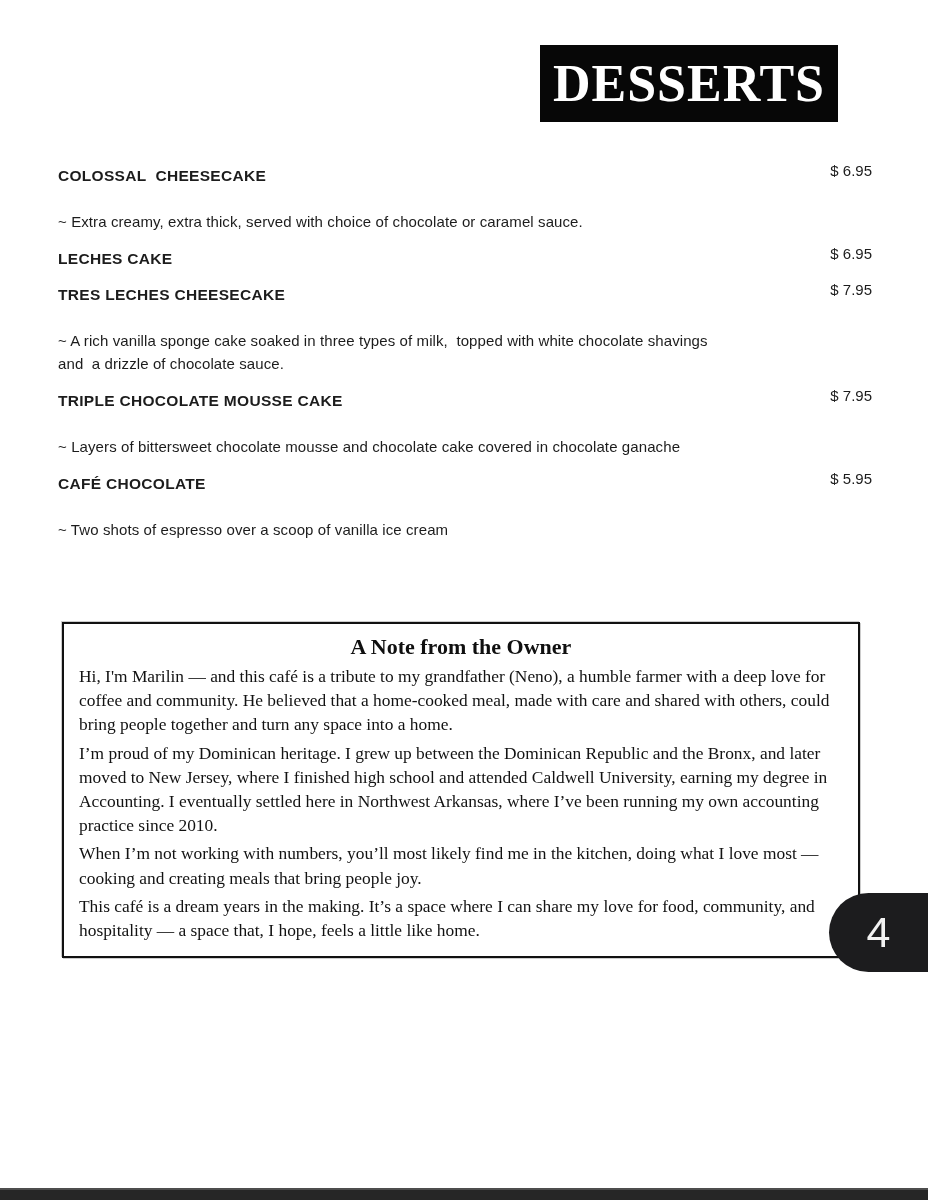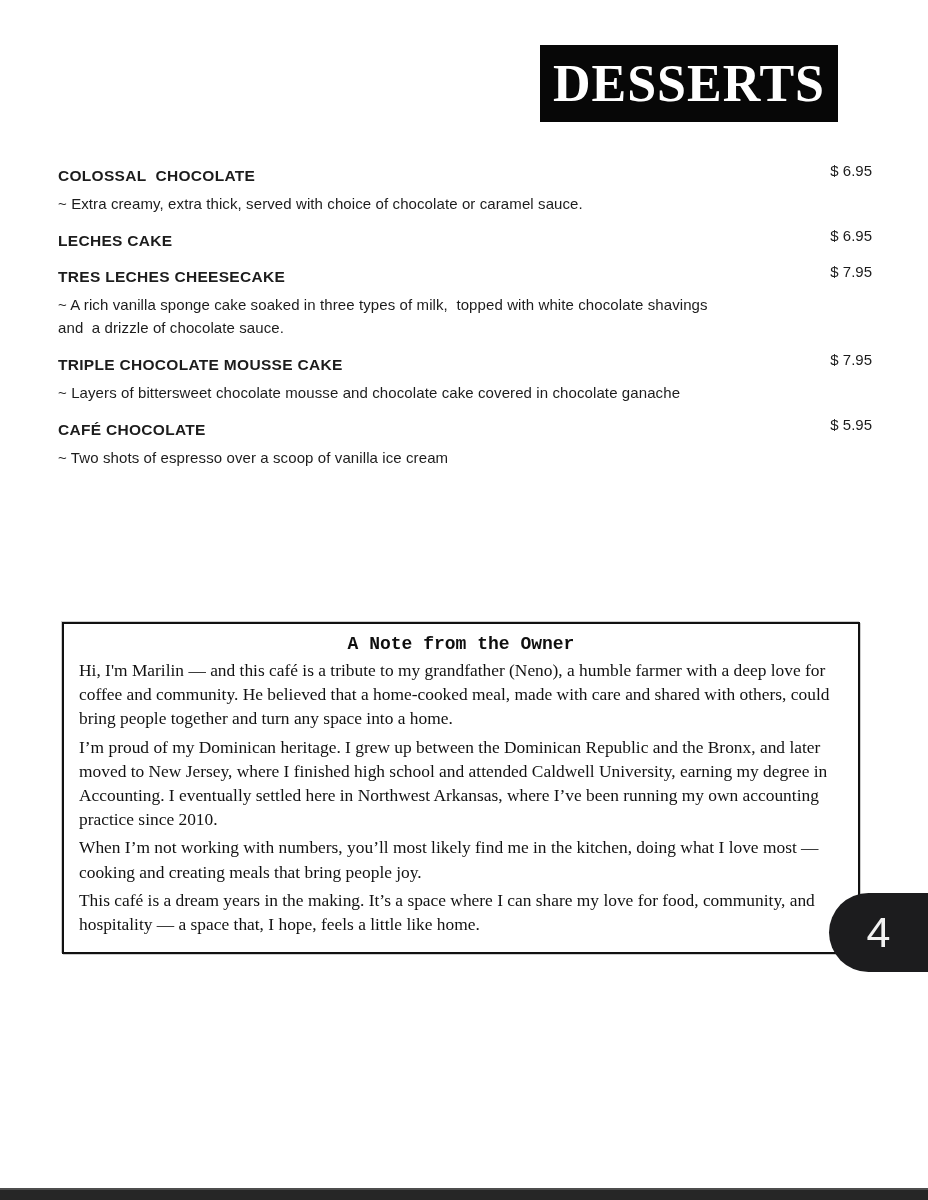--- a/index.html
+++ b/index.html
@@ -56,42 +56,42 @@
   }
   .item-price {
     font-size: 15px;
     line-height: 18px;
     margin-top: -4px;
     white-space: pre;
   }
   .item-desc {
     font-size: 15px;
     line-height: 23px;
-    margin-top: 6px;
+    margin-top: 24px;
     letter-spacing: 0.1px;
     white-space: pre-wrap;
   }
 
   
   .note-box {
     position: absolute;
     left: 62px;
     top: 622px;
     width: 798px;
     min-height: 332px;
     box-sizing: border-box;
     border: 2px solid #111111;
     background: #ffffff;
     padding: 8px 11px 10px 11px;
     box-shadow: -1px -1px 0 #cccccc, 1px 1px 0 #cccccc;
   }
   .note-title {
-    font-family: Liberation Mono, monospace;
+    font-family: Liberation Serif, serif;
     font-weight: bold;
-    font-size: 18px;
+    font-size: 22px;
     text-align: center;
     margin: 2px 0 0 0;
     color: #0f0f0f;
   }
   .note-body {
     font-family: "Liberation Serif", serif;
     font-size: 17.4px;
     line-height: 24.2px;
     color: #121212;
   }
@@ -135,21 +135,21 @@
 <div class="page">
 
   <div class="banner">
     <span class="banner-title">DESSERTS</span>
   </div>
 
   <div class="menu">
 
     <div class="menu-item">
       <div class="item-head">
-        <span class="item-name">COLOSSAL  CHOCOLATE</span>
+        <span class="item-name">COLOSSAL  CHEESECAKE</span>
         <span class="item-price">$ 6.95</span>
       </div>
       <div class="item-desc">~ Extra creamy, extra thick, served with choice of chocolate or caramel sauce.</div>
     </div>
 
     <div class="menu-item">
       <div class="item-head">
         <span class="item-name">LECHES CAKE</span>
         <span class="item-price">$ 6.95</span>
       </div>

